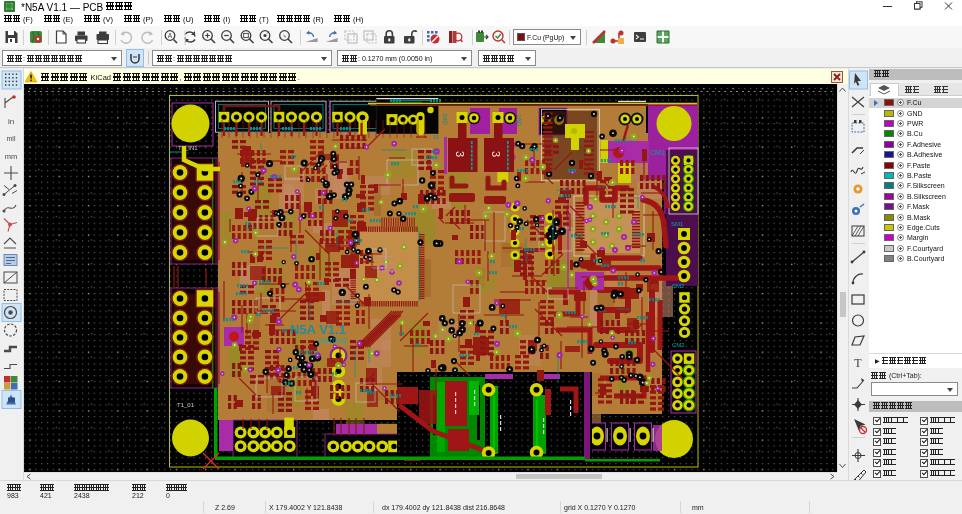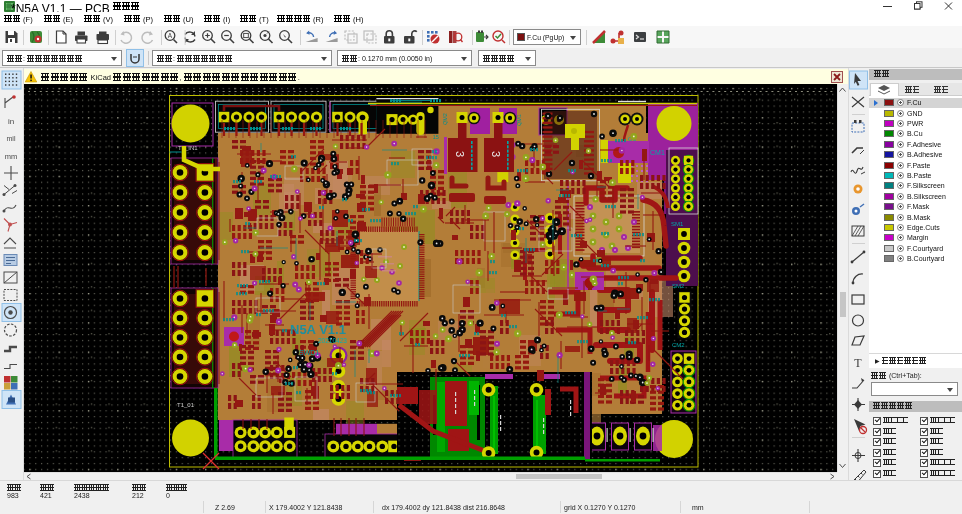--- a/index.html
+++ b/index.html
@@ -15,21 +15,21 @@
 .cbx{display:inline-block;width:8px;height:8px;border:1px solid #505050;background:#fff;position:relative}
 .cbx:after{content:"";position:absolute;left:1px;top:0px;width:4px;height:2px;border-left:1.4px solid #111;border-bottom:1.4px solid #111;transform:rotate(-48deg)}
 .st{position:absolute;font-size:7px;color:#1a1a1a;white-space:nowrap}
 </style></head><body>
 <div class="abs" style="left:0;top:0;width:962px;height:12px;background:#fff"></div>
 <svg class="abs" style="left:4px;top:1px" width="11" height="11">
     <rect x="0" y="0" width="11" height="11" rx="1" fill="#2e7d32"></rect>
     <rect x="2" y="2" width="7" height="7" fill="#66bb6a"></rect>
     <path d="M2 4h7M2 6h7M4 2v7M6 2v7" stroke="#1b5e20" stroke-width="0.7"></path>
   </svg>
-<div class="abs" style="left:11px;top:1.5px;font-size:12px;color:#000">*N5A V1.1 — PCB <b class="cj" style="width:8px;height:8px;color:#000;margin-right:1px"></b><b class="cj" style="width:8px;height:8px;color:#000;margin-right:1px"></b><b class="cj" style="width:8px;height:8px;color:#000;margin-right:1px"></b></div>
+<div class="abs" style="left:21px;top:1.5px;font-size:10px;color:#000">*N5A V1.1 — PCB <b class="cj" style="width:8px;height:8px;color:#000;margin-right:1px"></b><b class="cj" style="width:8px;height:8px;color:#000;margin-right:1px"></b><b class="cj" style="width:8px;height:8px;color:#000;margin-right:1px"></b></div>
 <svg class="abs" style="left:876px;top:0" width="86" height="12">
     <path d="M7 6.5h9" stroke="#333" stroke-width="1"></path>
     <rect x="38.5" y="3.5" width="5.5" height="5.5" fill="none" stroke="#333" stroke-width="1"></rect>
     <rect x="40.5" y="1.8" width="5.5" height="5.5" fill="#fff" stroke="#333" stroke-width="1"></rect>
     <rect x="38.5" y="3.5" width="5.5" height="5.5" fill="#fff" stroke="#333" stroke-width="1"></rect>
     <path d="M69 2.5l7 7M76 2.5l-7 7" stroke="#333" stroke-width="1"></path>
   </svg>
 <div class="abs" style="left:0;top:12px;width:962px;height:14px;background:#fff"></div>
 <div class="abs" style="left:4px;top:14.5px;font-size:7.5px;color:#000"><b class="cj" style="width:7.5px;height:7.5px;color:#000;margin-right:1px"></b><b class="cj" style="width:7.5px;height:7.5px;color:#000;margin-right:1px"></b>&nbsp;(F)</div>
 <div class="abs" style="left:44px;top:14.5px;font-size:7.5px;color:#000"><b class="cj" style="width:7.5px;height:7.5px;color:#000;margin-right:1px"></b><b class="cj" style="width:7.5px;height:7.5px;color:#000;margin-right:1px"></b>&nbsp;(E)</div>

